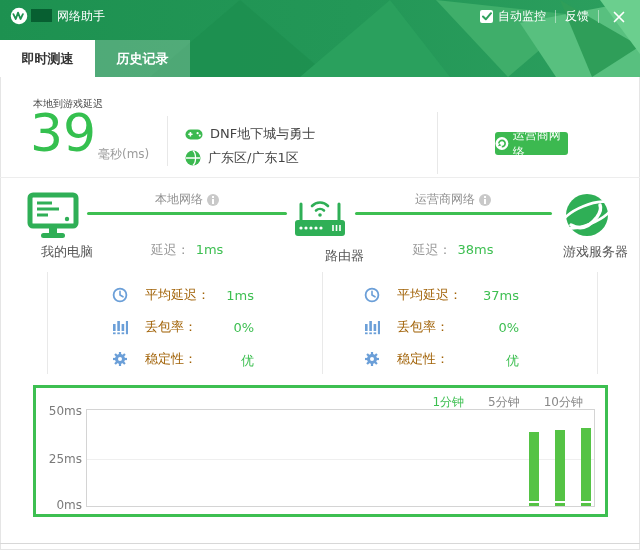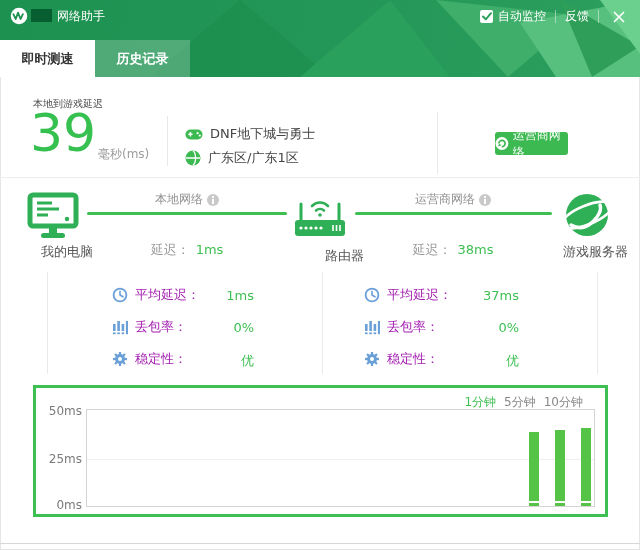--- a/index.html
+++ b/index.html
@@ -62,27 +62,27 @@
               display:inline-block; cursor:pointer; }
   .info-dot::before { content:""; position:absolute; left:5px; top:2px; width:2px; height:2px; background:#fff; }
   .info-dot::after  { content:""; position:absolute; left:5px; top:5px; width:2px; height:5px; background:#fff; }
   .link-line { position:absolute; top:212px; height:3px; background:#3dbf51; border-radius:2px; }
   .link-latency { position:absolute; top:221px; width:140px; text-align:center; font-size:13px; color:#999;margin-top:20px; }
   .link-latency b { color:#3dbf51; font-weight:normal; margin-left:6px; }
 
   
   .stat-vdiv { top:272px; height:102px; background:#e9e9e9; }
   .stat-row { position:absolute; display:flex; align-items:center; height:20px; }
-  .stat-row .lbl { font-size:13px; color:#a21caf; margin-left:7px; }
+  .stat-row .lbl { font-size:13px; color:#a16207; margin-left:17px; }
   .stat-val { position:absolute; font-size:13px; color:#3dbf51; text-align:right; width:74px; }
 
   
   .chart-panel { position:absolute; left:33px; top:385px; width:575px; height:132px;
                  border:3px solid #3dbf51; background:#fff; }
-  .periods { position:absolute; right:22px; top:6px; display:flex; gap:8px; font-size:12px; }
+  .periods { position:absolute; right:22px; top:6px; display:flex; gap:24px; font-size:12px; }
   .period { color:#888; cursor:pointer; }
   .period.active { color:#3dbf51; }
   .plot { position:absolute; left:50px; top:21px; width:509px; height:98px;
           border:1px solid #d4d4d4; background:#fff; }
   .gridline { position:absolute; left:0; right:0; top:49px; height:1px; background:#efefef; }
   .ytick { position:absolute; left:4px; width:42px; text-align:right; font-size:12px; color:#7a7a7a; }
   .bar { position:absolute; bottom:0; width:10px; }
   .bar .seg-isp { position:absolute; left:0; right:0; bottom:5px; background:#55c345; }
   .bar .seg-local { position:absolute; left:0; right:0; bottom:0; height:3px; background:#55c345; }
   .b1 { right:55px; } .b2 { right:29px; } .b3 { right:3px; }

